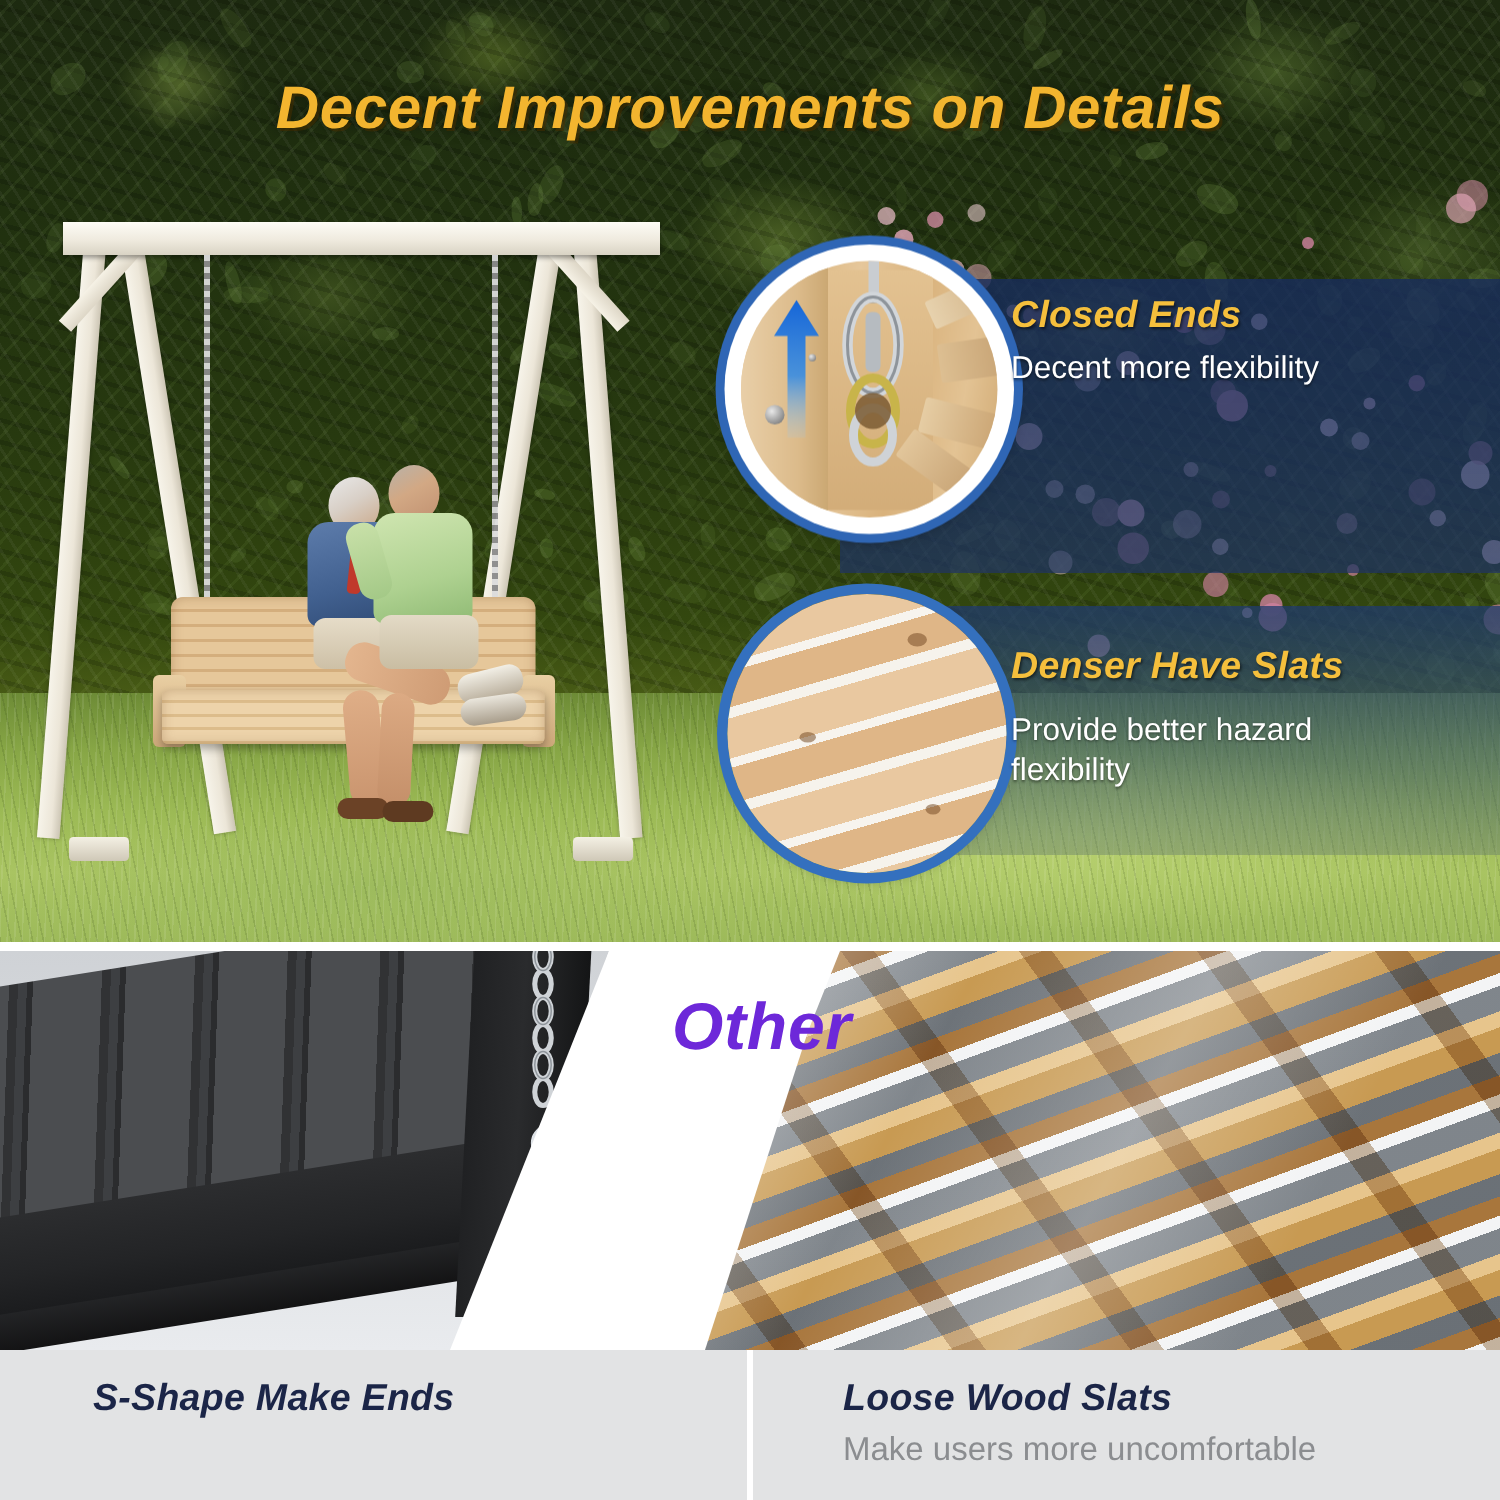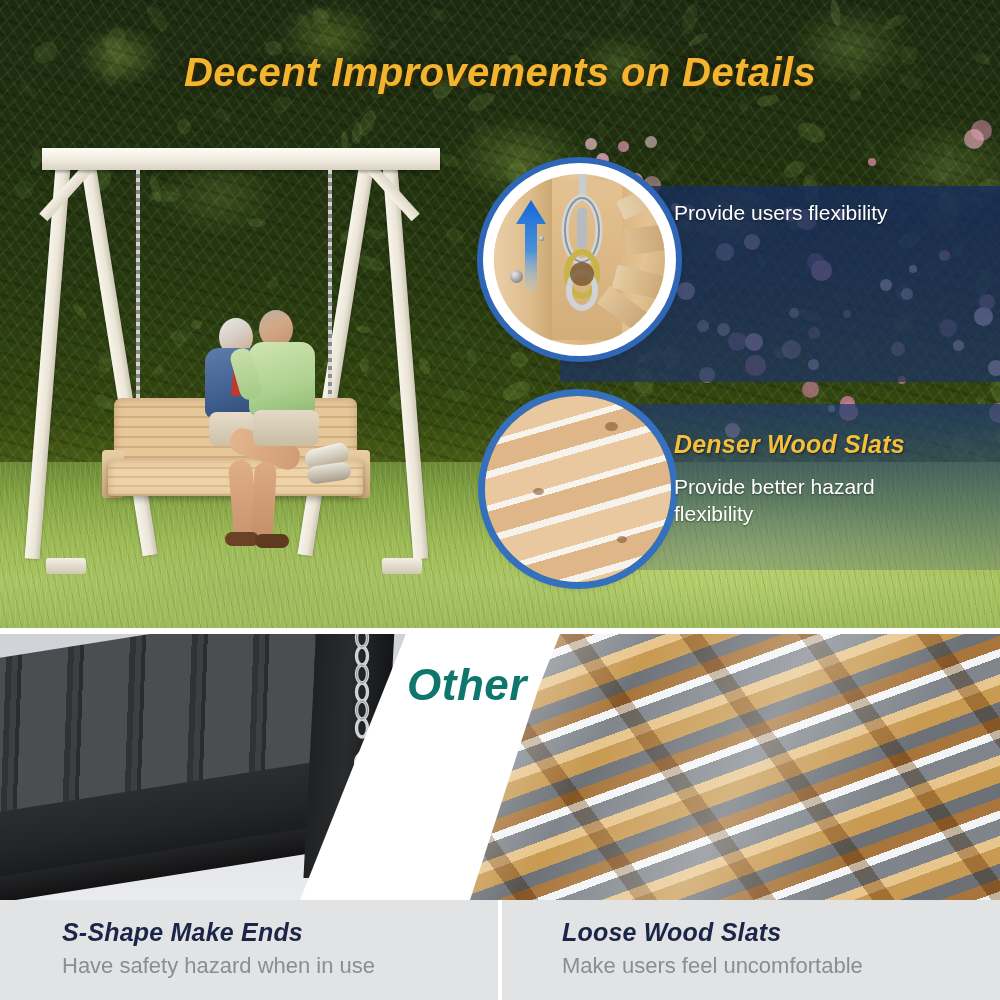--- a/index.html
+++ b/index.html
@@ -246,22 +246,22 @@
     background:linear-gradient(118deg, rgba(255,255,255,.55) 0%, rgba(255,255,255,0) 28%,
                 rgba(255,255,255,.28) 52%, rgba(255,255,255,0) 74%);
     pointer-events:none;
   }
   .wedge {
     position:absolute; left:300px; top:0; width:260px; height:266px;
     background:#ffffff;
     clip-path:polygon(106px 0, 260px 0, 154px 266px, 0 266px);
   }
   .other {
-    position:absolute; left:407px; top:660px;
-    font-size:44px; font-weight:bold; font-style:italic; color:#0f766e;
+    position:absolute; left:448px; top:660px;
+    font-size:44px; font-weight:bold; font-style:italic; color:#6d28d9;
     letter-spacing:.5px;
   }
 
   
   .capbar { position:absolute; left:0; top:900px; width:1000px; height:100px; background:#e2e3e4; }
   .capbar .vline { position:absolute; left:498px; top:0; width:4px; height:100px; background:#ffffff; }
   .cap { position:absolute; top:18px; }
   .cap h4 {
     font-size:25px; font-weight:bold; font-style:italic; color:#1b2547; letter-spacing:.2px;
   }
@@ -566,32 +566,33 @@
           <circle cx="30" cy="104" r="12" fill="#7a5a33" opacity=".85"></circle>
         </svg>
 
         <div class="wood-plank" style="left:124px;top:16px;width:52px;height:20px;background:linear-gradient(90deg,#e7d2ae,#cfae80);transform:rotate(-24deg);border-radius:2px;"></div>
         <div class="wood-plank" style="left:132px;top:52px;width:52px;height:26px;background:linear-gradient(90deg,#ddbf92,#c39e6f);transform:rotate(-8deg);border-radius:2px;"></div>
         <div class="wood-plank" style="left:120px;top:96px;width:48px;height:24px;background:linear-gradient(90deg,#e6cda4,#cda877);transform:rotate(14deg);border-radius:2px;"></div>
         <div class="wood-plank" style="left:104px;top:126px;width:56px;height:22px;background:linear-gradient(90deg,#e2c69b,#c6a172);transform:rotate(36deg);border-radius:2px;"></div>
       </div>
     </div>
     <div class="ct" style="left:674px;top:194px;width:310px;">
-      <p>Provide users flexibility</p>
+      <h3>Closed Ends</h3>
+      <p>Decent more flexibility</p>
     </div>
 
     <div class="band band-b"></div>
     <div class="circ circ-b">
       <div style="position:absolute;inset:0;"></div>
       <div class="knot" style="left:120px;top:26px;width:13px;height:9px;"></div>
       <div class="knot" style="left:48px;top:92px;width:11px;height:7px;"></div>
       <div class="knot" style="left:132px;top:140px;width:10px;height:7px;"></div>
     </div>
     <div class="ct" style="left:674px;top:428px;width:310px;">
-      <h3>Denser Wood Slats</h3>
+      <h3>Denser Have Slats</h3>
       <p style="margin-top:12px;">Provide better hazard</p>
       <p style="margin-top:0;">flexibility</p>
     </div>
 
   </div>
 
   <div class="divider"></div>
 
   <div class="bottom">
 
@@ -628,21 +629,20 @@
 
     <div class="wedge"></div>
   </div>
 
   <div class="other">Other</div>
 
   <div class="capbar">
     <div class="vline"></div>
     <div class="cap cap-l">
       <h4>S-Shape Make Ends</h4>
-      <p>Have safety hazard when in use</p>
     </div>
     <div class="cap cap-r">
       <h4>Loose Wood Slats</h4>
-      <p>Make users feel uncomfortable</p>
+      <p>Make users more uncomfortable</p>
     </div>
   </div>
 
 </div>
 
 </body></html>

